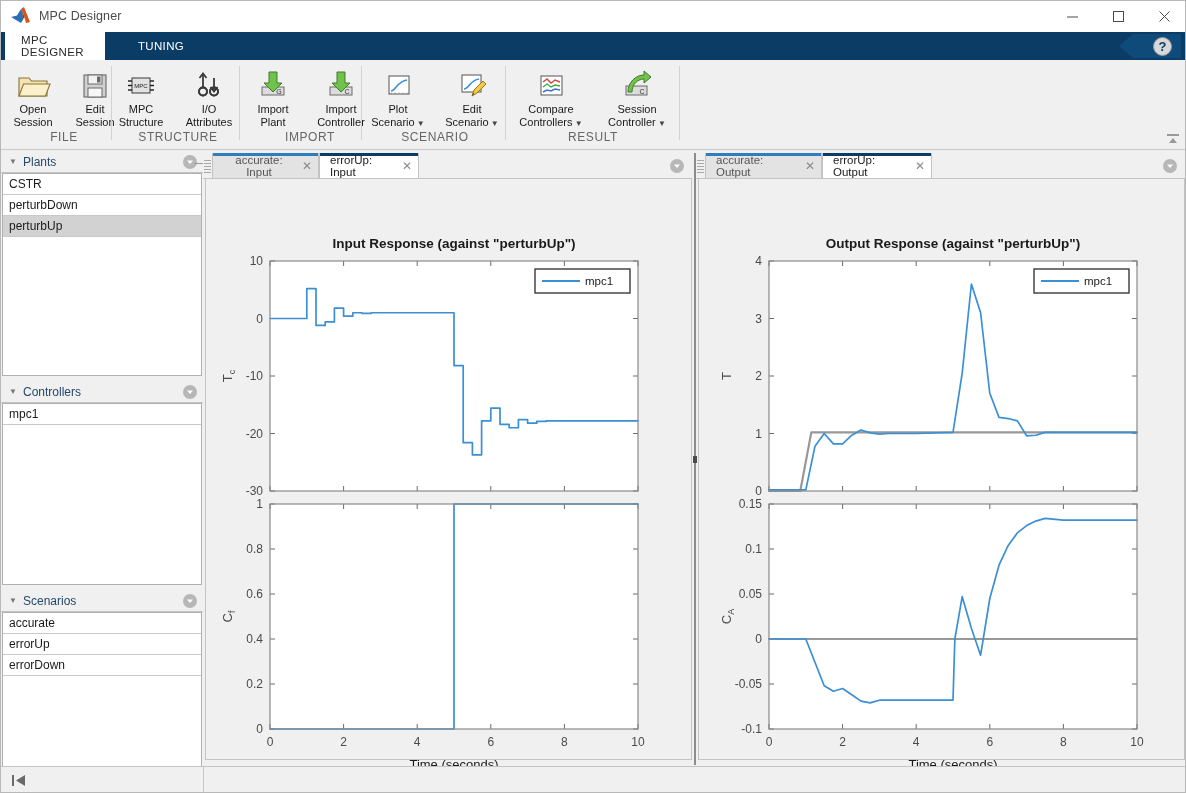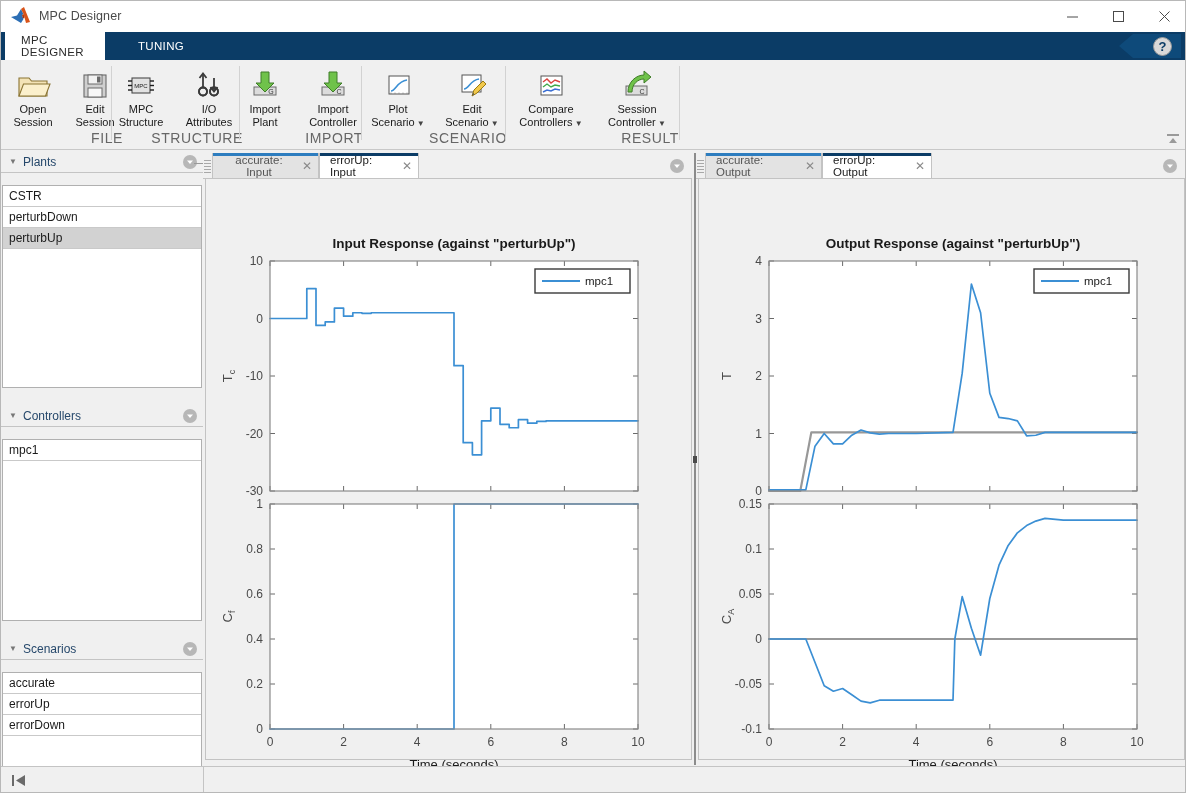--- a/index.html
+++ b/index.html
@@ -69,21 +69,21 @@
     position: absolute; left: 0; top: 59px; width: 1186px; height: 90px;
     background: #f0f0f0;
     border-bottom: 1px solid #c8c8c8;
   }
   .rgroup {
     position: absolute; top: 0; height: 90px;
     display: flex; flex-direction: column; align-items: center;
   }
   .rgroup .items { display: flex; height: 72px; }
   .rgroup .gtitle {
-    font-size: 14px; color: #666; letter-spacing: .6px; text-align: right;
+    font-size: 12px; color: #666; letter-spacing: .6px; text-align: center;
     width: 100%; margin-top: -2px;
   }
   .rsep { position: absolute; top: 6px; width: 1px; height: 74px; background: #d2d2d2; }
   .rbtn {
     width: 62px; display: flex; flex-direction: column; align-items: center;
     padding-top: 6px;
   }
   .rbtn.wide { width: 74px; }
   .rbtn .ico { height: 34px; display: flex; align-items: flex-end; justify-content: center; }
   .rbtn .lbl {
@@ -111,21 +111,21 @@
     width: 20px; text-align: center; font-size: 8px; color: #777; margin-left: 2px;
   }
   .sect-title { font-size: 12px; color: #26486b; }
   .sect-menu {
     position: absolute; right: 6px; top: 4px;
     width: 14px; height: 14px; border-radius: 50%;
     background: #b7b7b7; display: flex; align-items: center; justify-content: center;
   }
   .sect-menu svg { display: block; }
   .listbox {
-    background: #ffffff; border: 1px solid #b0b0b0; margin: 12px 1px;
+    background: #ffffff; border: 1px solid #b0b0b0; margin: 0 1px;
     overflow: hidden;
   }
   .litem {
     height: 21px; display: flex; align-items: center;
     padding-left: 6px; font-size: 12px; color: #1a1a1a;
     border-bottom: 1px solid #c9c9c9;
     background: #ffffff;
   }
   .litem.selected { background: #d2d2d2; }
   .panel-splitter { height: 5px; background: #f0f0f0; }
@@ -300,21 +300,21 @@
               <circle cx="22" cy="21.5" r="4" fill="none" stroke="#3a3a3a" stroke-width="1.8"></circle>
             </svg>
           </div>
           <div class="lbl"><span>I/O</span><br><span>Attributes</span></div>
         </div>
       </div>
       <div class="gtitle">STRUCTURE</div>
     </div>
     <div class="rsep" style="left:238px;"></div>
 
-    <div class="rgroup" style="left:240px; width:122px;">
+    <div class="rgroup" style="left:248px; width:122px;">
       <div class="items">
         <div class="rbtn">
           <div class="ico">
             <svg width="34" height="30" viewBox="0 0 34 30">
               <rect x="6" y="17" width="22" height="8" fill="#dcdcdc" stroke="#6a6a6a" stroke-width="1"></rect>
               <text x="23" y="24" font-size="7" fill="#333" text-anchor="middle">G</text>
               <path d="M13 2 h8 v11 h5 l-9 9 l-9 -9 h5 Z" fill="#6fc24a" stroke="#3f7c28" stroke-width="1"></path>
             </svg>
           </div>
           <div class="lbl"><span>Import</span><br><span>Plant</span></div>

